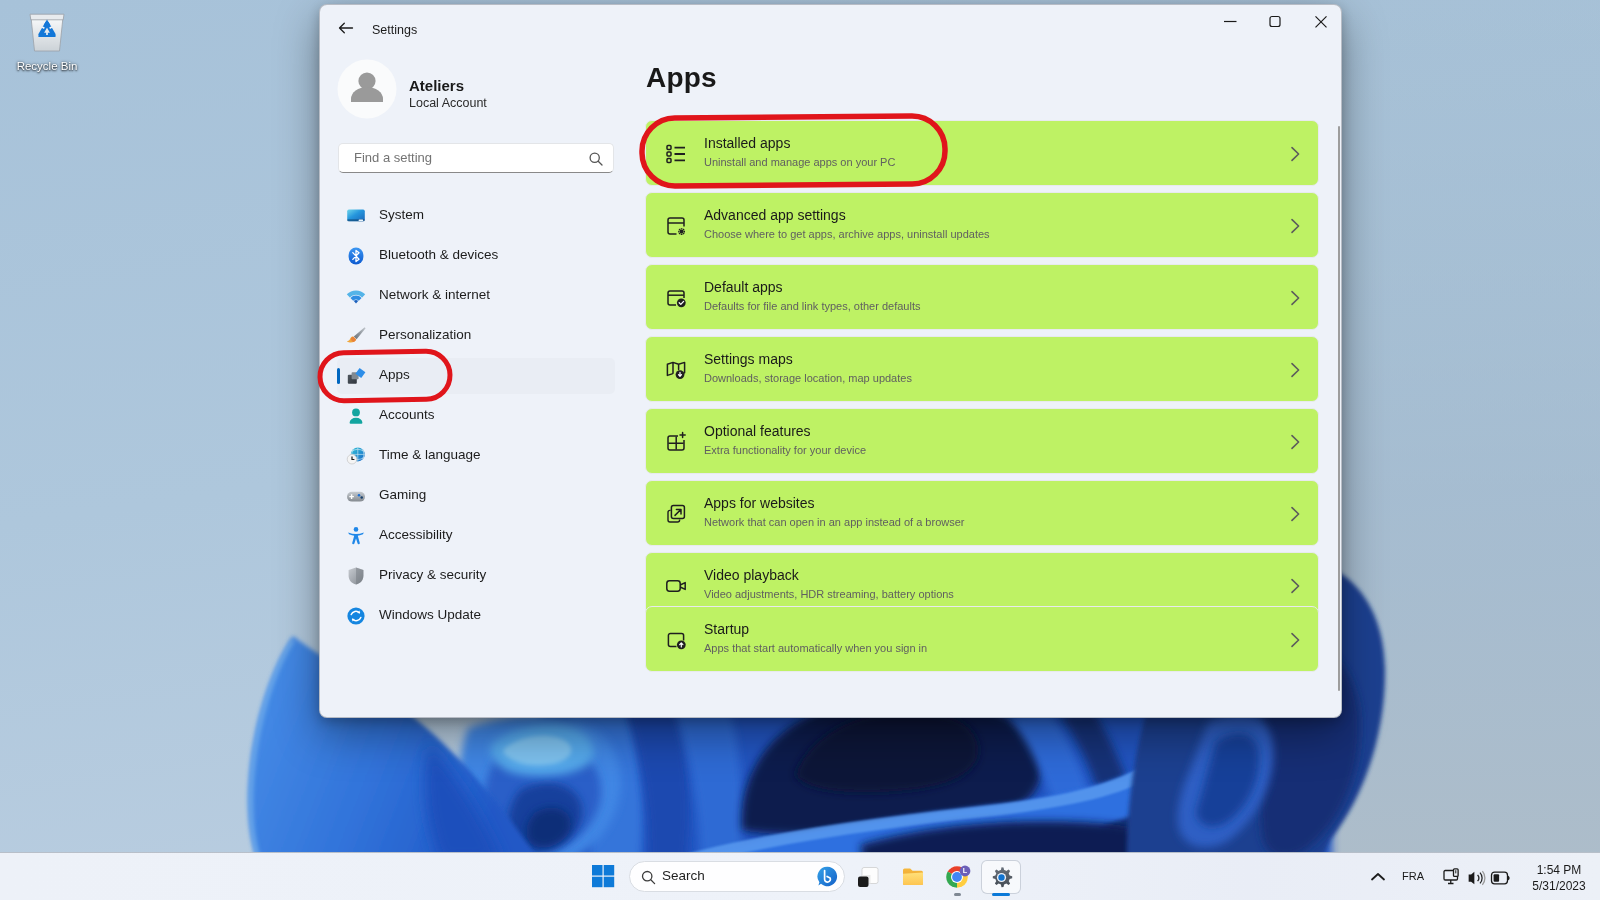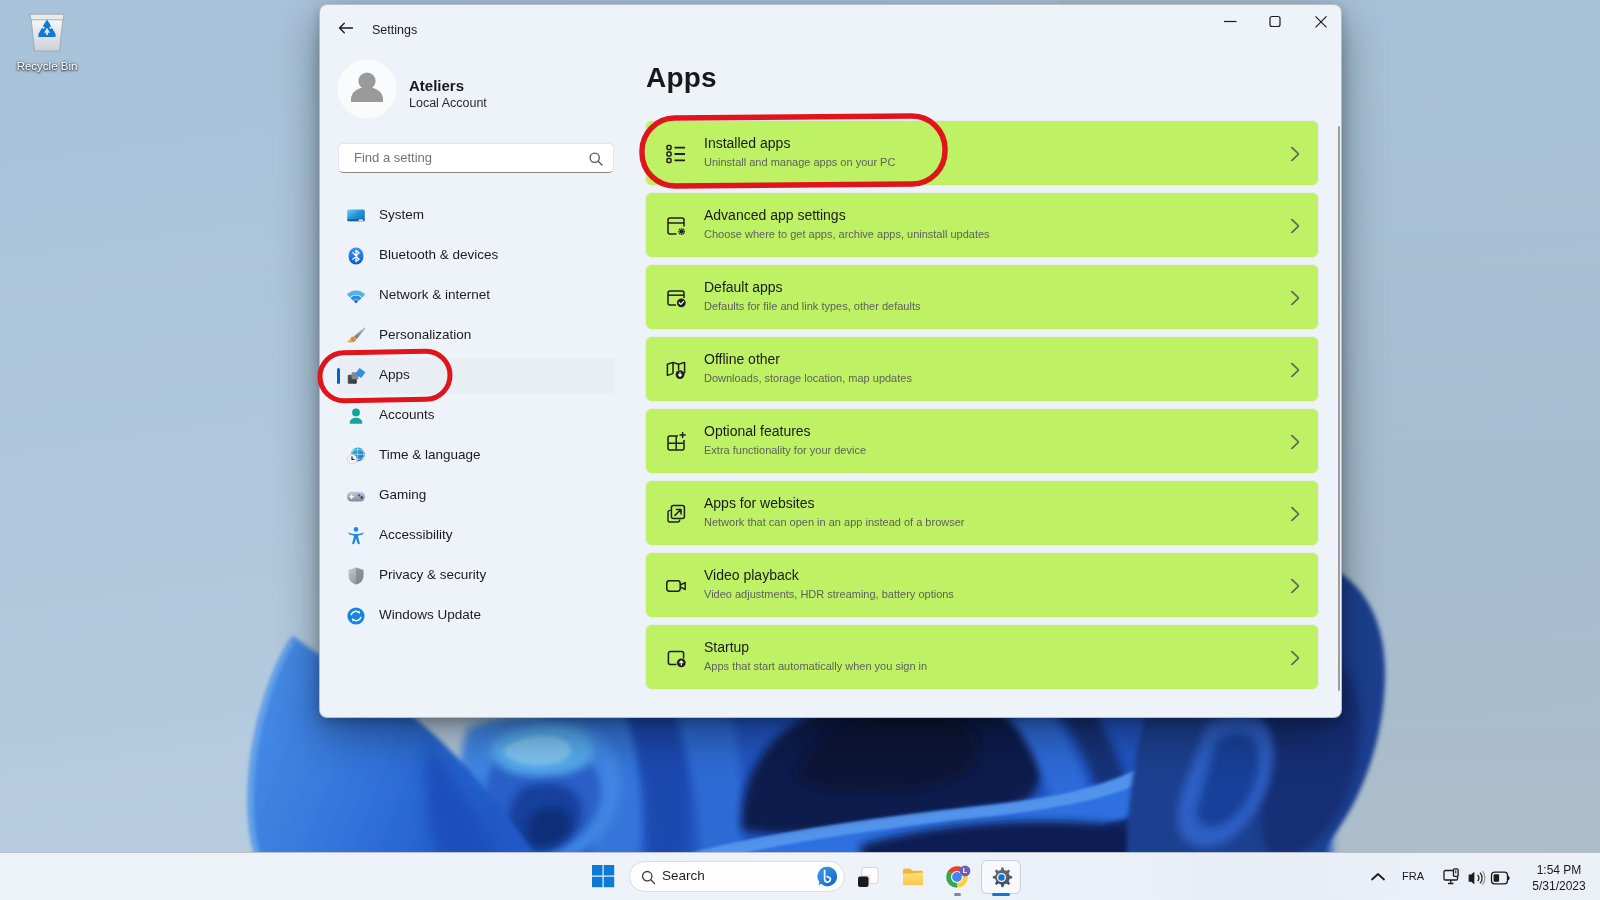--- a/index.html
+++ b/index.html
@@ -344,21 +344,21 @@
         <div class="ch"><svg width="10" height="18" viewBox="0 0 10 18">
             <path d="M2 2.6 L8.6 9 L2 15.4" stroke="#5c5c5c" stroke-width="1.6" fill="none" stroke-linecap="round" stroke-linejoin="round"></path>
           </svg></div>
       </div>
 <div class="card" style="top:331px">
         <div class="ic"><svg viewBox="0 0 24 24" width="24" height="24">
 <path d="M3.4 6.2 L9 4.4 L14.6 6.2 L20.6 4.4 V14.8 L16.8 16 M9 4.4 V15.2 M3.4 6.2 V17.4 L8.2 15.9 M14.6 6.2 V11.5" stroke="#1f1f1f" fill="none" stroke-width="1.5" stroke-linejoin="round" stroke-linecap="round"></path>
 <circle cx="16" cy="16.6" r="4.4" fill="#1f1f1f"></circle>
 <path d="M16 14.4 v3.4 M14.5 16.6 l1.5 1.7 1.5 -1.7" stroke="#fff" stroke-width="1.2" fill="none" stroke-linecap="round" stroke-linejoin="round"></path>
           </svg></div>
-        <div class="t1">Offline other</div>
+        <div class="t1">Settings maps</div>
         <div class="t2">Downloads, storage location, map updates</div>
         <div class="ch"><svg width="10" height="18" viewBox="0 0 10 18">
             <path d="M2 2.6 L8.6 9 L2 15.4" stroke="#5c5c5c" stroke-width="1.6" fill="none" stroke-linecap="round" stroke-linejoin="round"></path>
           </svg></div>
       </div>
 <div class="card" style="top:403px">
         <div class="ic"><svg viewBox="0 0 24 24" width="24" height="24">
 <path d="M20 10 v8 a2 2 0 0 1 -2 2 H6 a2 2 0 0 1 -2 -2 V8 a2 2 0 0 1 2 -2 h8" stroke="#1f1f1f" fill="none" stroke-width="1.5"></path>
 <path d="M12.2 6.6 v13 M4.4 13.2 h15.2" stroke="#1f1f1f" fill="none" stroke-width="1.5"></path>
 <path d="M18.6 2.4 v5.2 M16 5 h5.2" stroke="#1f1f1f" fill="none" stroke-width="1.5" stroke-linecap="round"></path>
@@ -385,21 +385,21 @@
         <div class="ic"><svg viewBox="0 0 24 24" width="24" height="24">
 <rect x="2.8" y="6.8" width="13.4" height="10.4" rx="2.6" stroke="#1f1f1f" fill="none" stroke-width="1.5"></rect>
 <path d="M16.2 11 L21.2 8.6 V15.4 L16.2 13" stroke="#1f1f1f" fill="none" stroke-width="1.5" stroke-linejoin="round"></path>
           </svg></div>
         <div class="t1">Video playback</div>
         <div class="t2">Video adjustments, HDR streaming, battery options</div>
         <div class="ch"><svg width="10" height="18" viewBox="0 0 10 18">
             <path d="M2 2.6 L8.6 9 L2 15.4" stroke="#5c5c5c" stroke-width="1.6" fill="none" stroke-linecap="round" stroke-linejoin="round"></path>
           </svg></div>
       </div>
-<div class="card" style="top:619px">
+<div class="card" style="top:601px">
         <div class="ic"><svg viewBox="0 0 24 24" width="24" height="24">
 <path d="M12.5 18.6 H6.4 a2 2 0 0 1 -2 -2 V7.4 a2 2 0 0 1 2 -2 h11.2 a2 2 0 0 1 2 2 v5.1" stroke="#1f1f1f" fill="none" stroke-width="1.5"></path>
 <circle cx="17.3" cy="16.8" r="4.4" fill="#1f1f1f"></circle>
 <path d="M17.3 19 v-3.6 M15.7 16.6 l1.6 -1.7 1.6 1.7" stroke="#fff" stroke-width="1.2" fill="none" stroke-linecap="round" stroke-linejoin="round"></path>
           </svg></div>
         <div class="t1">Startup</div>
         <div class="t2">Apps that start automatically when you sign in</div>
         <div class="ch"><svg width="10" height="18" viewBox="0 0 10 18">
             <path d="M2 2.6 L8.6 9 L2 15.4" stroke="#5c5c5c" stroke-width="1.6" fill="none" stroke-linecap="round" stroke-linejoin="round"></path>
           </svg></div>

